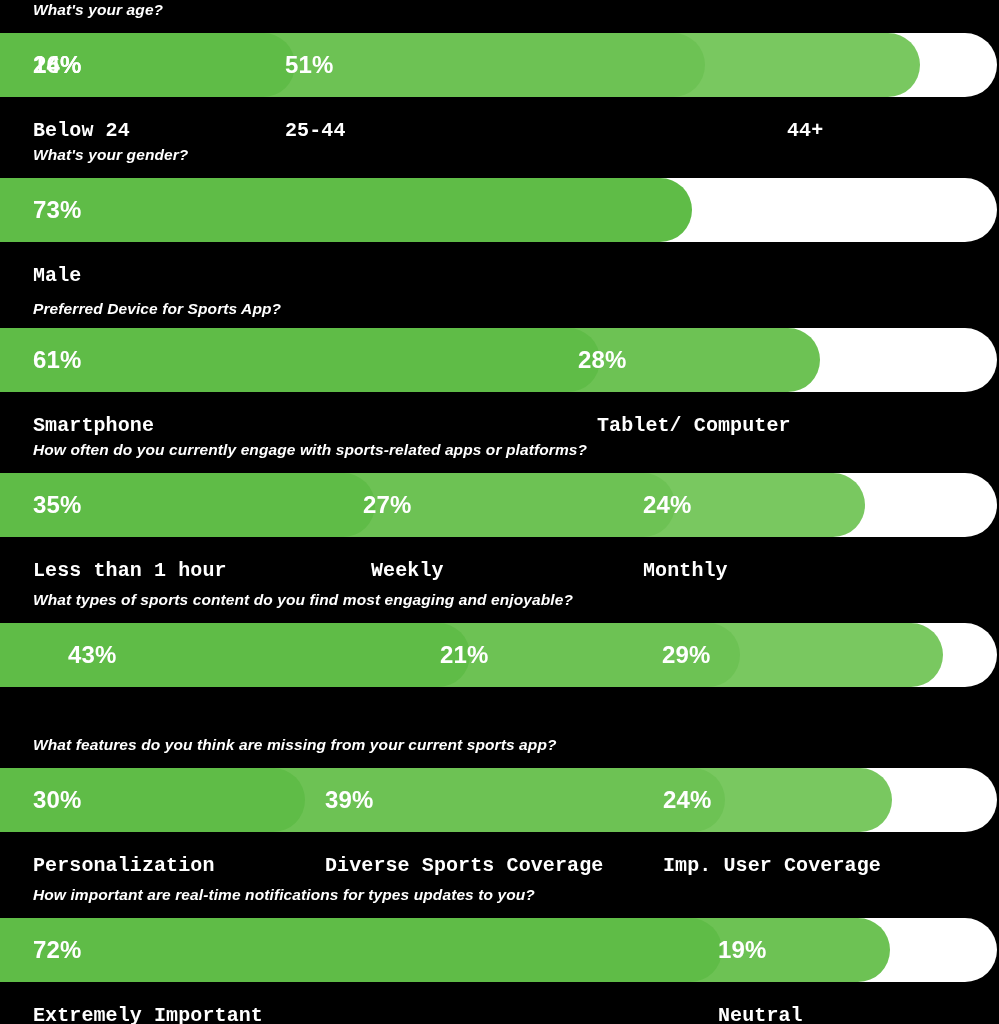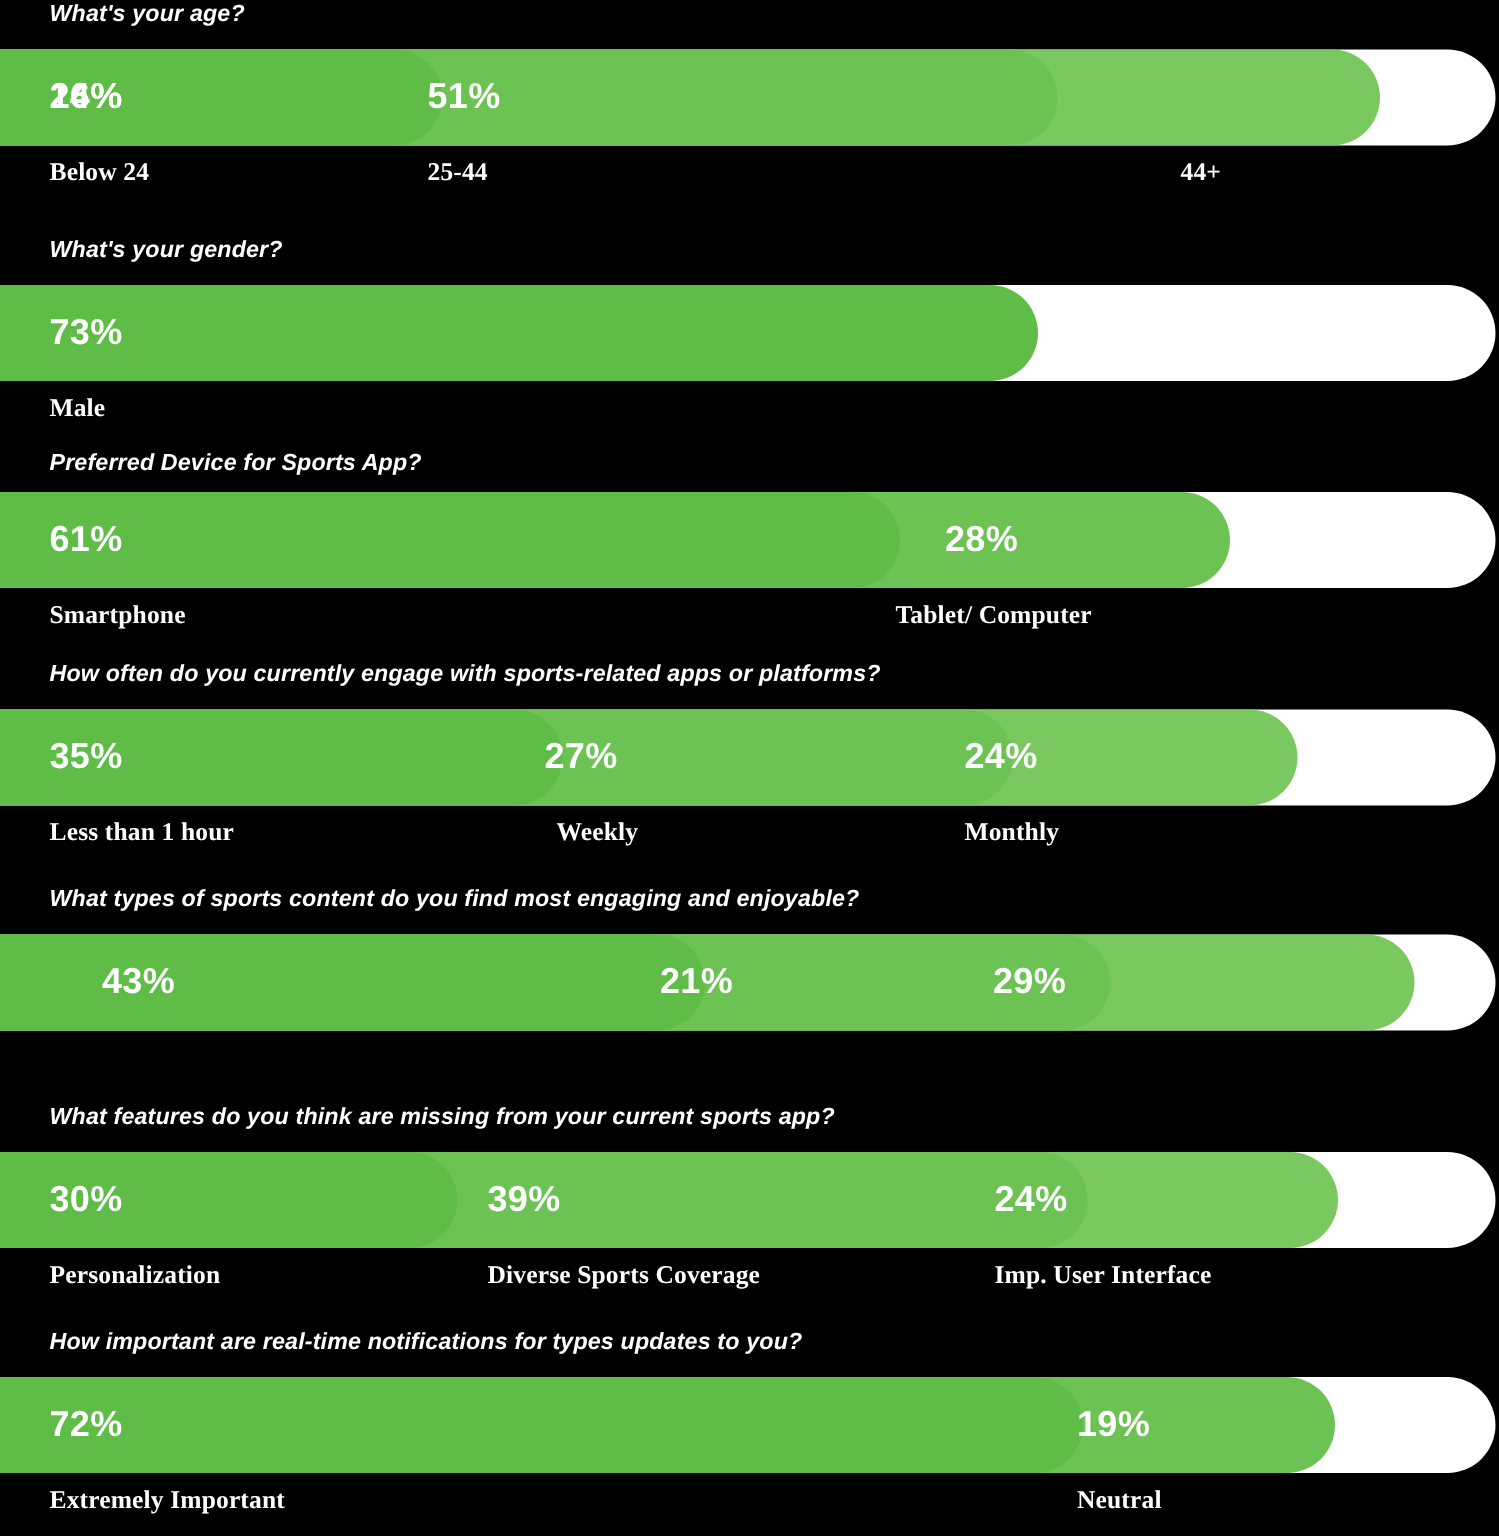--- a/index.html
+++ b/index.html
@@ -80,24 +80,24 @@
 
   
   .bar-labels {
     position: absolute;
     left: 0;
     width: 999px;
     height: 24px;
   }
   .cat-label {
     position: absolute;
-    top: 0;
+    top: 16px;
     color: #ffffff;
-    font-family: Liberation Serif, serif;
-    font-size: 17px;
+    font-family: Liberation Mono, monospace;
+    font-size: 20px;
     font-weight: bold;
     letter-spacing: 0.1px;
     white-space: nowrap;
     line-height: 22px;
   }
 </style>
 </head>
 <body>
 
 <div id="survey-root">
@@ -110,36 +110,36 @@
         <span class="seg-pct" style="left: 63px; z-index: 50;">16%</span>
         <span class="seg-pct" style="left: 315px; z-index: 50;">51%</span>
         <span class="seg-pct" style="left: 63px; z-index: 50;">24%</span>
       </div>
       <div class="bar-labels" style="top: 104px;">
         <div class="cat-label" style="left: 33px;">Below 24</div>
         <div class="cat-label" style="left: 285px;">25-44</div>
         <div class="cat-label" style="left: 787px;">44+</div>
       </div>
     </div>
-    <div class="survey-row" style="position: absolute; left: 0px; top: 145px; height: 140px; margin-top: 12px;">
+    <div class="survey-row" style="position: absolute; left: 0px; top: 145px; height: 140px;">
       <div class="question-text" style="top: 0px;">What's your gender?</div>
       <div class="bar-track" style="top: 33px;">
         <div class="bar-segment" style="width: 722px; background: rgb(95, 188, 71); z-index: 1;"></div>
         <span class="seg-pct" style="left: 63px; z-index: 50;">73%</span>
       </div>
       <div class="bar-labels" style="top: 104px;">
         <div class="cat-label" style="left: 33px;">Male</div>
       </div>
     </div>
     <div class="survey-row" style="position: absolute; left: 0px; top: 295px; height: 140px;">
       <div class="question-text" style="top: 4px;">Preferred Device for Sports App?</div>
       <div class="bar-track" style="top: 33px;">
         <div class="bar-segment" style="width: 850px; background: rgb(109, 194, 84); z-index: 1;"></div>
         <div class="bar-segment" style="width: 630px; background: rgb(95, 188, 71); z-index: 2;"></div>
-        <span class="seg-pct" style="left: 660px; z-index: 50;">28%</span>
+        <span class="seg-pct" style="left: 608px; z-index: 50;">28%</span>
         <span class="seg-pct" style="left: 63px; z-index: 50;">61%</span>
       </div>
       <div class="bar-labels" style="top: 104px;">
         <div class="cat-label" style="left: 33px;">Smartphone</div>
         <div class="cat-label" style="left: 597px;">Tablet/ Computer</div>
       </div>
     </div>
     <div class="survey-row" style="position: absolute; left: 0px; top: 440px; height: 140px;">
       <div class="question-text" style="top: 0px; text-align: right;">How often do you currently engage with sports-related apps or platforms?</div>
       <div class="bar-track" style="top: 33px;">
@@ -173,21 +173,21 @@
         <div class="bar-segment" style="width: 922px; background: rgb(121, 200, 96); z-index: 1;"></div>
         <div class="bar-segment" style="width: 755px; background: rgb(109, 194, 84); z-index: 2;"></div>
         <div class="bar-segment" style="width: 335px; background: rgb(95, 188, 71); z-index: 3;"></div>
         <span class="seg-pct" style="left: 693px; z-index: 50;">24%</span>
         <span class="seg-pct" style="left: 355px; z-index: 50;">39%</span>
         <span class="seg-pct" style="left: 63px; z-index: 50;">30%</span>
       </div>
       <div class="bar-labels" style="top: 104px;">
         <div class="cat-label" style="left: 33px;">Personalization</div>
         <div class="cat-label" style="left: 325px;">Diverse Sports Coverage</div>
-        <div class="cat-label" style="left: 663px;">Imp. User Interface</div>
+        <div class="cat-label" style="left: 663px;">Imp. User Coverage</div>
       </div>
     </div>
     <div class="survey-row" style="position: absolute; left: 0px; top: 885px; height: 140px;">
       <div class="question-text" style="top: 0px;">How important are real-time notifications for types updates to you?</div>
       <div class="bar-track" style="top: 33px;">
         <div class="bar-segment" style="width: 920px; background: rgb(109, 194, 84); z-index: 1;"></div>
         <div class="bar-segment" style="width: 752px; background: rgb(95, 188, 71); z-index: 2;"></div>
         <span class="seg-pct" style="left: 748px; z-index: 50;">19%</span>
         <span class="seg-pct" style="left: 63px; z-index: 50;">72%</span>
       </div>

